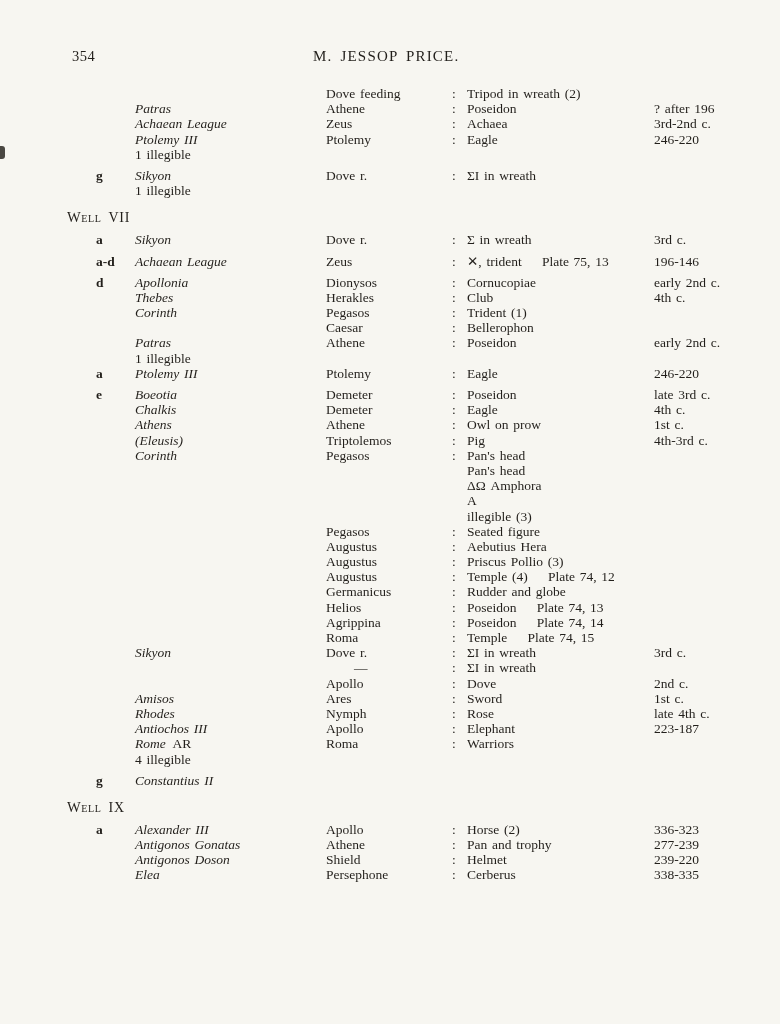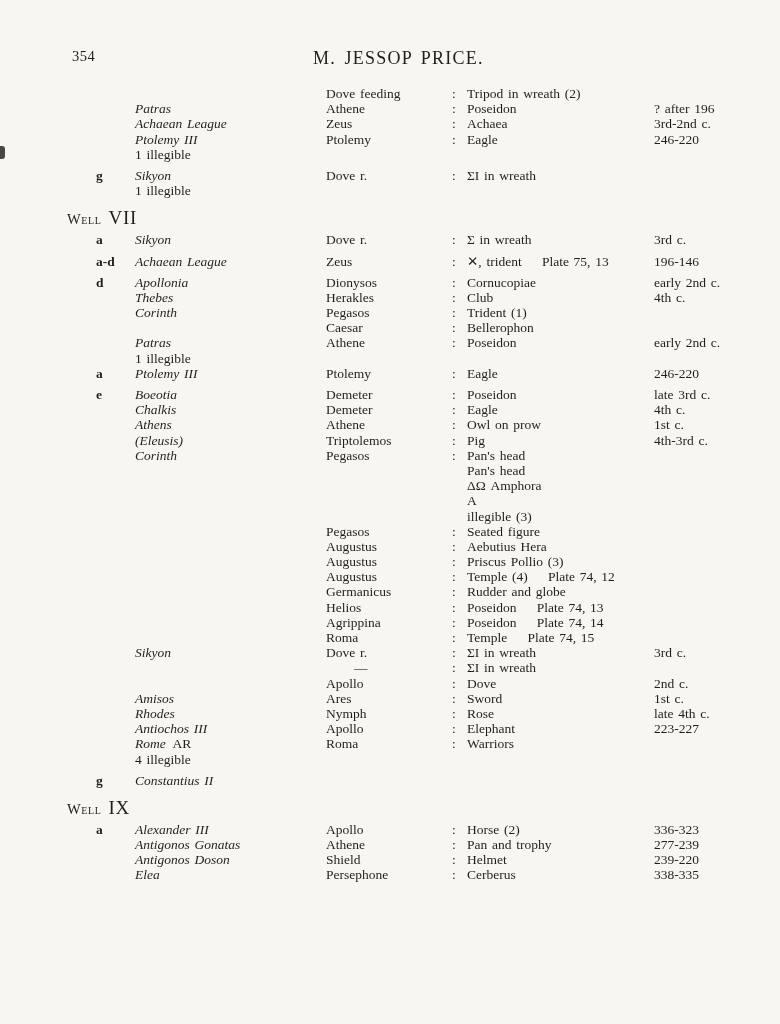--- a/index.html
+++ b/index.html
@@ -2,28 +2,28 @@
 <html style="--paper: #f7f6f1; --ink: #221f1b;"><head>
 <meta charset="utf-8">
 <style>
   :root { --paper:#f7f6f1; --ink:#221f1b; }
   html,body { margin:0; padding:0; }
   body { background:var(--paper); font-family:"Liberation Serif","DejaVu Serif",serif; color:var(--ink); }
   .page { position:relative; width:780px; height:1024px; background:var(--paper); overflow:hidden; }
 
   .page-header { position:absolute; top:48px; left:0; width:628px; height:18px; }
   .page-num { position:absolute; left:72px; top:0; font-size:14.5px; letter-spacing:0.5px; }
-  .running-head { position:absolute; left:313px; top:0; font-size:18px; letter-spacing:1.2px; word-spacing:3px; }
+  .running-head { position:absolute; left:313px; top:0; font-size:15px; letter-spacing:1.2px; word-spacing:3px; }
 
   .catalog { position:absolute; top:86px; left:0; width:780px; }
 
   .well-heading { position:relative; margin-top:11px; margin-bottom:6px; height:17px; line-height:17px;
                   padding-left:67px; font-size:14.5px; white-space:nowrap; }
   .well-word { font-variant:small-caps; letter-spacing:0.6px; }
-  .well-num { margin-left:7px; font-size:19px; letter-spacing:0.8px; }
+  .well-num { margin-left:7px; font-size:14px; letter-spacing:0.8px; }
 
   .group { position:relative;margin-left:24px; }
   .group + .group { margin-top:6px; }
   .section { position:relative; }
 
   .row { position:relative; height:15.2px; line-height:15.2px; font-size:13.5px; word-spacing:0.1em; white-space:nowrap; }
   .cell { position:absolute; top:0; }
   .c-letter { left:72px; font-weight:bold; }
   .c-mint { left:111px; font-style:italic; }
   .c-mint-note { left:111px; font-style:normal; }
@@ -281,21 +281,21 @@
             <span class="cell c-obv">Nymph</span>
             <span class="cell c-colon">:</span>
             <span class="cell c-rev">Rose</span>
             <span class="cell c-date">late 4th c.</span>
           </div>
           <div class="row">
             <span class="cell c-mint">Antiochos III</span>
             <span class="cell c-obv">Apollo</span>
             <span class="cell c-colon">:</span>
             <span class="cell c-rev">Elephant</span>
-            <span class="cell c-date">223-227</span>
+            <span class="cell c-date">223-187</span>
           </div>
           <div class="row">
             <span class="cell c-mint">Rome<span class="roman-suffix">AR</span></span>
             <span class="cell c-obv">Roma</span>
             <span class="cell c-colon">:</span>
             <span class="cell c-rev">Warriors</span>
           </div>
           <div class="row">
             <span class="cell c-mint-note">4 illegible</span>
           </div>

